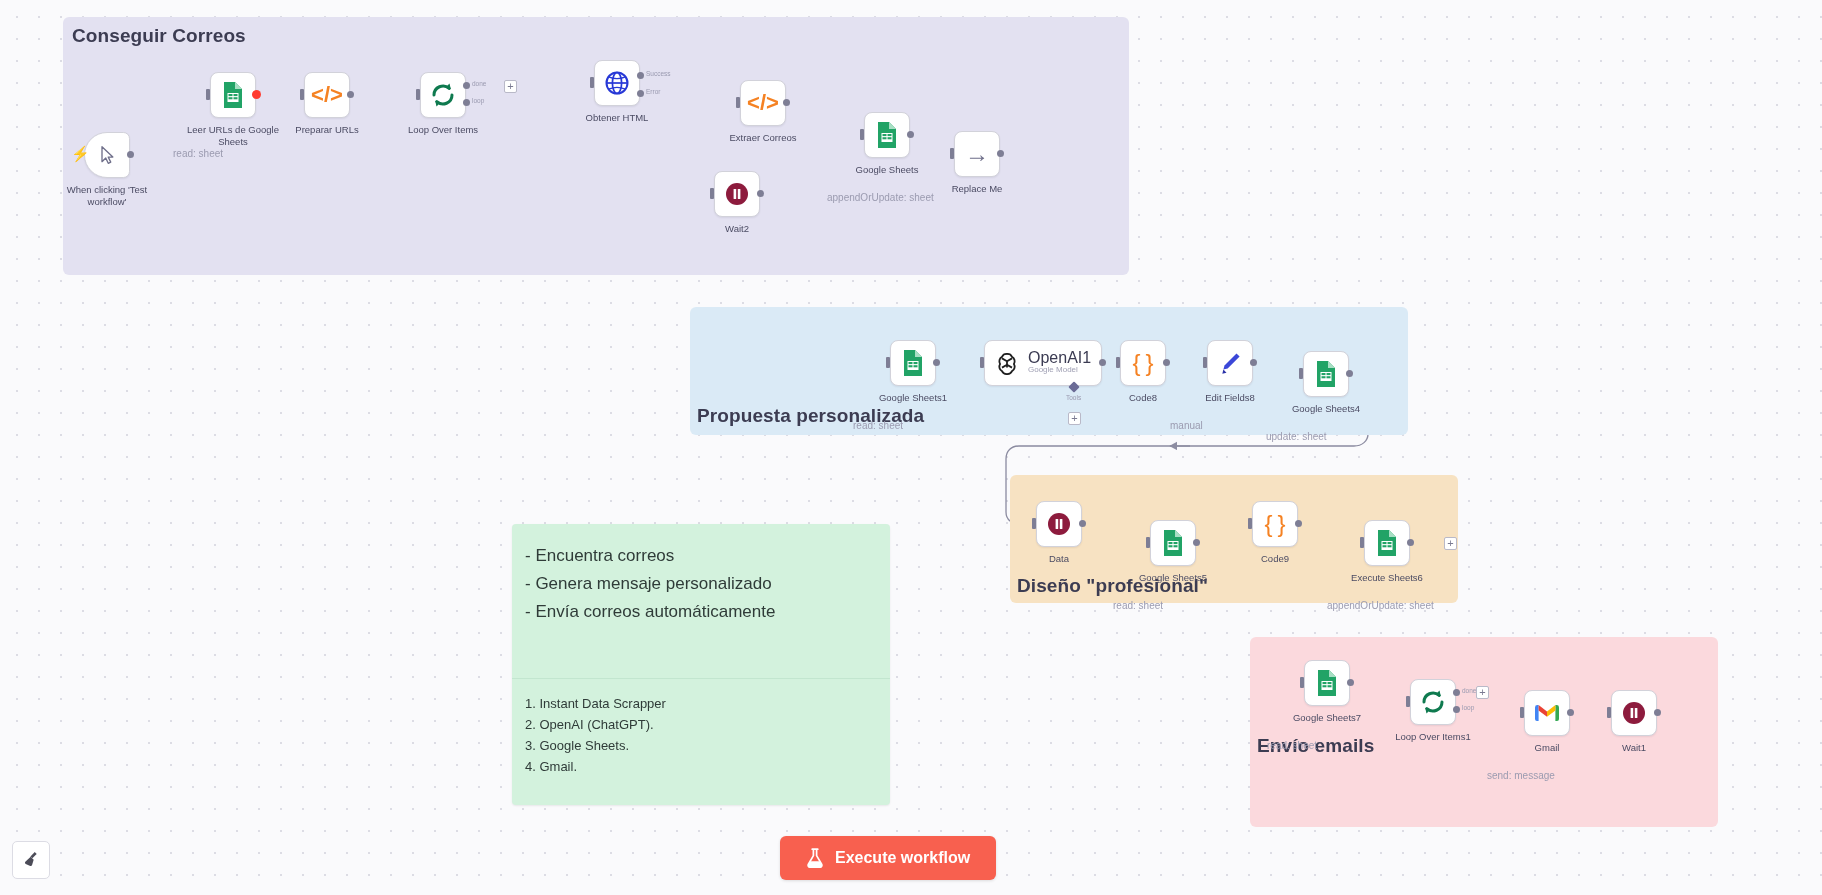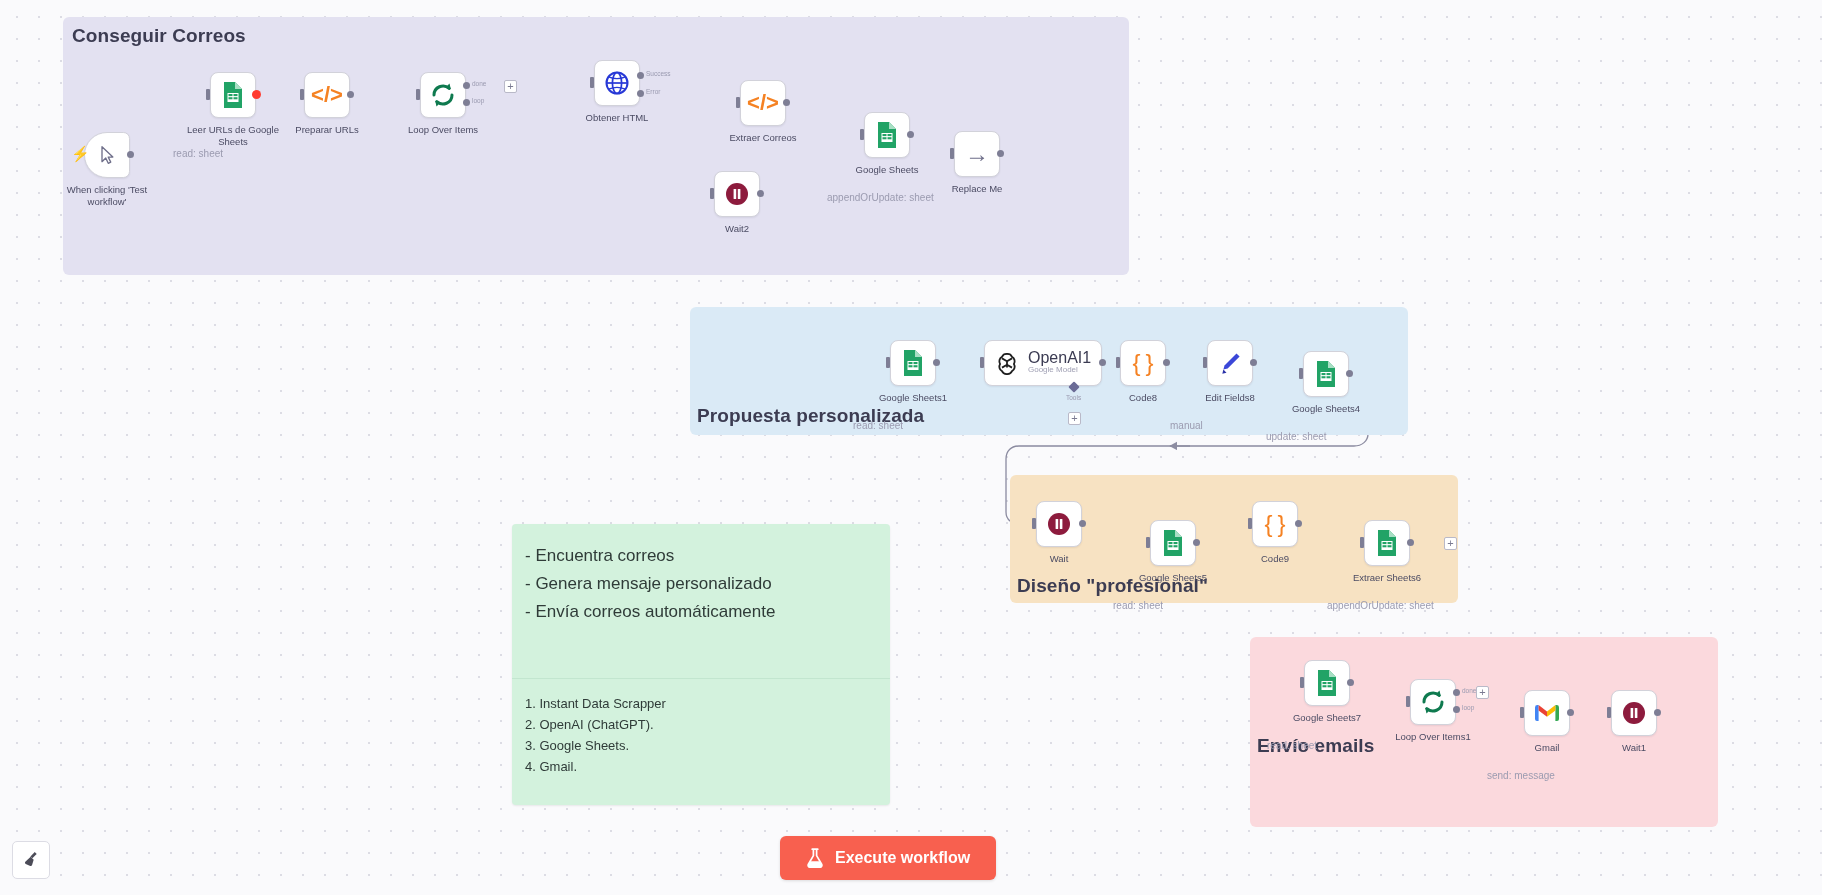--- a/index.html
+++ b/index.html
@@ -511,21 +511,21 @@
   <div class="node" style="left:1036px; top:501px;">
     <div class="nbox">
       <span class="port in" style="left:-4px; top:17px;"></span>
       <svg class="i-wait" viewBox="0 0 26 26">
         <circle cx="13" cy="13" r="11" fill="#8d1b3d"></circle>
         <rect x="9.6" y="8" width="2.6" height="10" fill="#ffffff" rx="0.6"></rect>
         <rect x="13.8" y="8" width="2.6" height="10" fill="#ffffff" rx="0.6"></rect>
       </svg>
       <span class="port" style="right:-4px; top:19px;"></span>
     </div>
-    <div class="nlabel">Wait</div>
+    <div class="nlabel">Data</div>
   </div>
 
   <div class="node" style="left:1150px; top:520px;">
     <div class="nbox">
       <span class="port in" style="left:-4px; top:17px;"></span>
       <svg class="i-sheets" viewBox="0 0 24 28">
         <path d="M3 1 h11 l7 7 v19 h-18 z" fill="#21a366"></path>
         <path d="M14 1 l7 7 h-7 z" fill="#a8dfc4"></path>
         <rect x="6.5" y="12" width="11" height="9" fill="#ffffff"></rect>
         <g fill="#21a366">
@@ -560,21 +560,21 @@
         <g fill="#21a366">
           <rect x="7.5" y="13" width="4" height="2.1"></rect>
             <rect x="12.5" y="13" width="4" height="2.1"></rect>
           <rect x="7.5" y="16.2" width="4" height="2.1"></rect>
             <rect x="12.5" y="16.2" width="4" height="2.1"></rect>
         </g>
       </svg>
       <span class="port" style="right:-4px; top:19px;"></span>
     </div>
     <span class="plus-btn" style="left:80px; top:17px;">+</span>
-    <div class="nlabel">Extraer Sheets6</div>
+    <div class="nlabel">Execute Sheets6</div>
     <div class="nsub one">appendOrUpdate: sheet</div>
   </div>
 
   <div class="node" style="left:1304px; top:660px;">
     <div class="nbox">
       <span class="port in" style="left:-4px; top:17px;"></span>
       <svg class="i-sheets" viewBox="0 0 24 28">
         <path d="M3 1 h11 l7 7 v19 h-18 z" fill="#21a366"></path>
         <path d="M14 1 l7 7 h-7 z" fill="#a8dfc4"></path>
         <rect x="6.5" y="12" width="11" height="9" fill="#ffffff"></rect>

